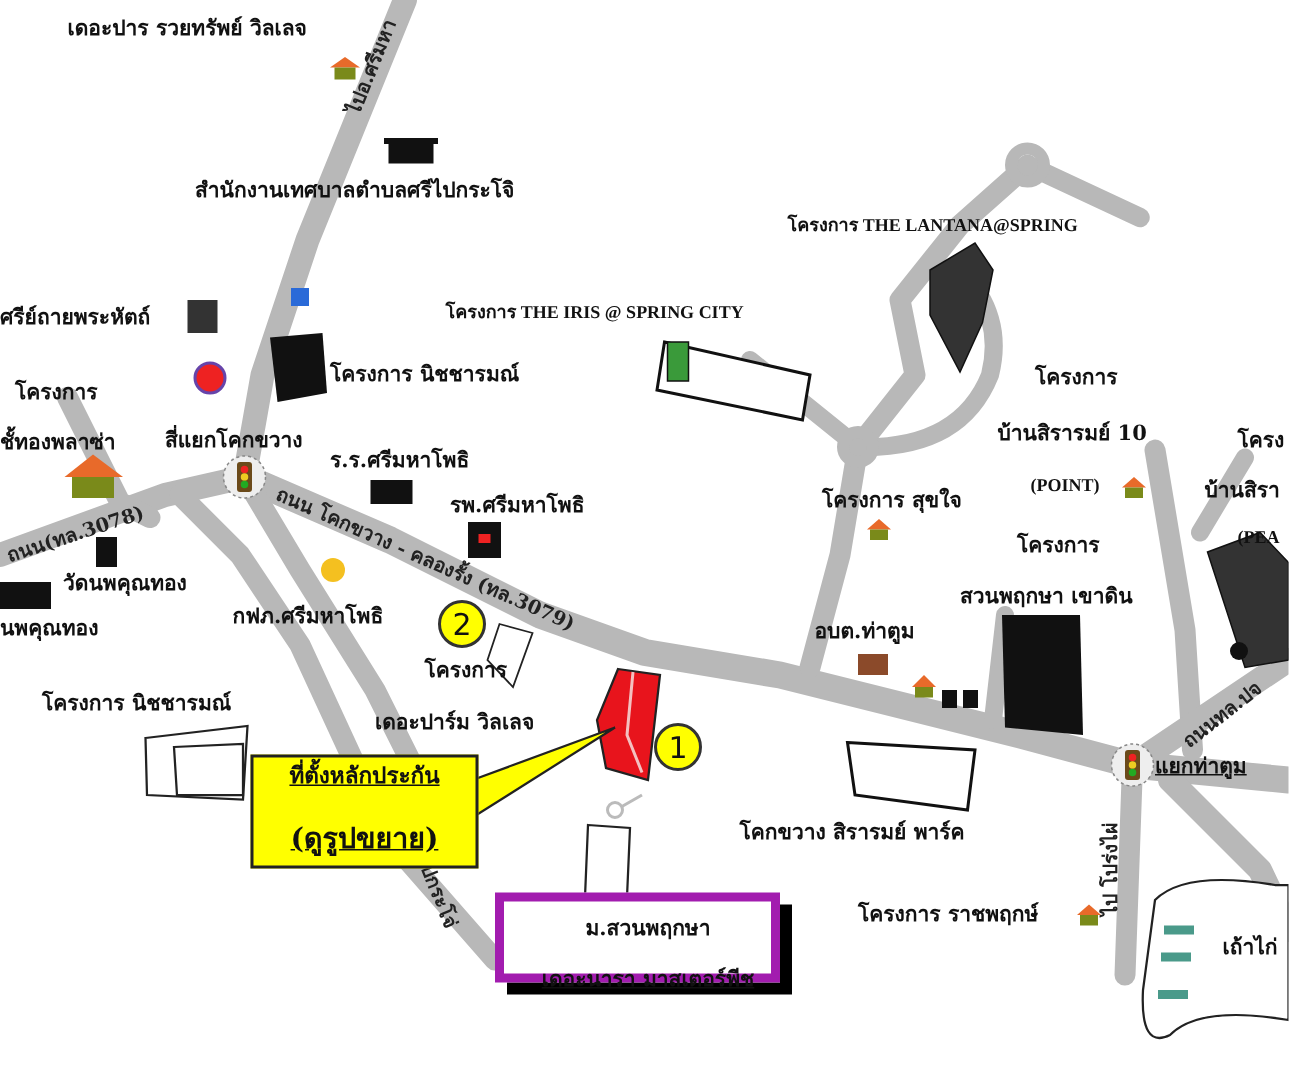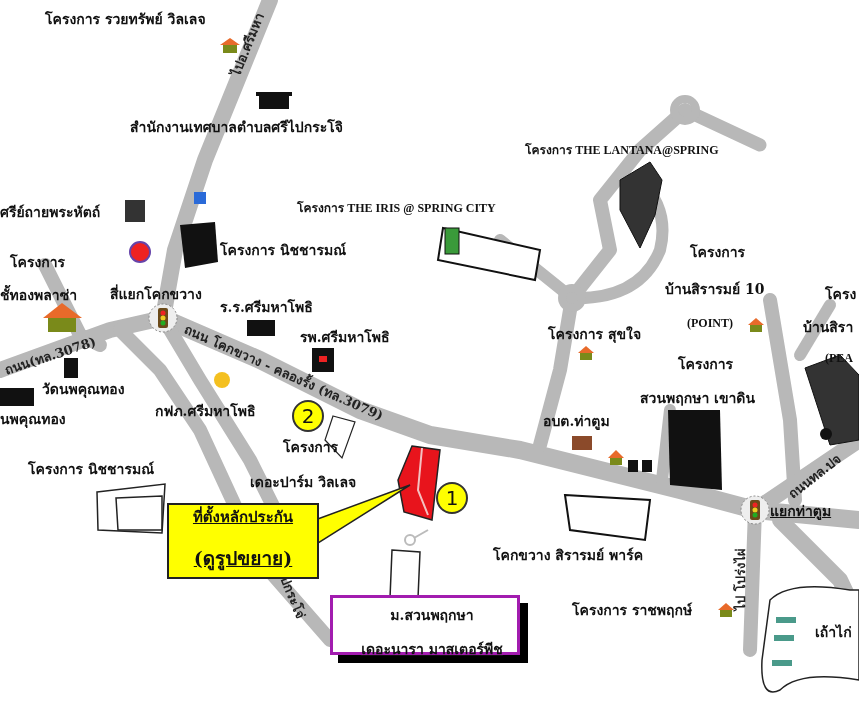--- a/index.html
+++ b/index.html
@@ -8,21 +8,21 @@
   #map { position:absolute; left:0; top:0; width:859px; height:710px; }
   .lbl { position:absolute; font-size:14px; font-weight:bold; white-space:nowrap; line-height:1; }
   .en { font-family:"Liberation Serif", serif; font-size:12px; }
   .road-lbl { position:absolute; font-size:13px; font-weight:bold; white-space:nowrap; color:#222; transform-origin:left center; }
   .callout { position:absolute; left:167px; top:503px; width:152px; height:76px; background:#ffff00;
              border:2px solid #222; box-sizing:border-box; text-align:center; }
   .callout span { display:block; font-weight:bold; text-decoration:underline; font-size:15px; }
   .callout .t1 { }
   .callout .t2 { margin-top:14px; font-size:19px; }
   .box-univ { position:absolute; left:330px; top:595px; width:190px; height:60px; background:#fff;
-              border:3px solid #a21caf; box-sizing:border-box; box-shadow:8px 8px 0 #000; text-align:center;padding-left:14px; }
+              border:6px solid #a21caf; box-sizing:border-box; box-shadow:8px 8px 0 #000; text-align:center;padding-left:14px; }
   .box-univ span { display:block; font-weight:bold; font-size:14px; }
   .box-univ .u1 { margin-top:6px; }
   .box-univ .u2 { margin-top:12px; text-decoration:underline; }
   .marker { position:absolute; width:32px; height:32px; border-radius:50%; background:#ffff00;
             border:2px solid #333; box-sizing:border-box; text-align:center; line-height:28px;
             font-family:"DejaVu Sans", sans-serif; font-size:20px; }
 </style>
 </head>
 <body>
 
@@ -157,21 +157,21 @@
   <g>
       <rect x="776" y="617" width="20" height="6" fill="#4a9a8a"></rect>
       <rect x="774" y="635" width="20" height="6" fill="#4a9a8a"></rect>
       <rect x="772" y="660" width="20" height="6" fill="#4a9a8a"></rect>
     </g>
   <g>
       <circle cx="826" cy="434" r="6" fill="#111"></circle>
     </g>
 </svg>
 
-<div class="lbl" style="left:45px;top:12px">โครงการ รวยทรัพย์ วิลเลจ</div>
+<div class="lbl" style="left:45px;top:12px">เดอะปาร รวยทรัพย์ วิลเลจ</div>
 <div class="road-lbl" style="left:235px;top:65px;transform:rotate(-68deg)">ไปอ.ศรีมหา</div>
 <div class="lbl" style="left:130px;top:120px">สำนักงานเทศบาลตำบลศรีไปกระโจิ</div>
 <div class="lbl en" style="left:525px;top:144px">โครงการ THE LANTANA@SPRING</div>
 <div class="lbl" style="left:0px;top:205px">ศรีย์ถายพระหัตถ์</div>
 <div class="lbl en" style="left:297px;top:202px">โครงการ THE IRIS @ SPRING CITY</div>
 <div class="lbl" style="left:10px;top:255px">โครงการ</div>
 <div class="lbl" style="left:0px;top:288px">ชั้ทองพลาซ่า</div>
 <div class="lbl" style="left:110px;top:287px">สี่แยกโคกขวาง</div>
 <div class="lbl" style="left:220px;top:243px">โครงการ นิชชารมณ์</div>
 <div class="lbl" style="left:220px;top:300px">ร.ร.ศรีมหาโพธิ</div>

